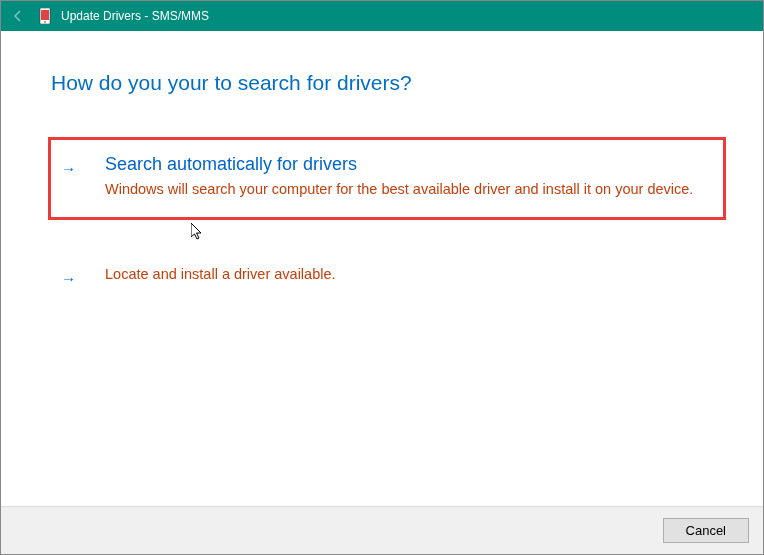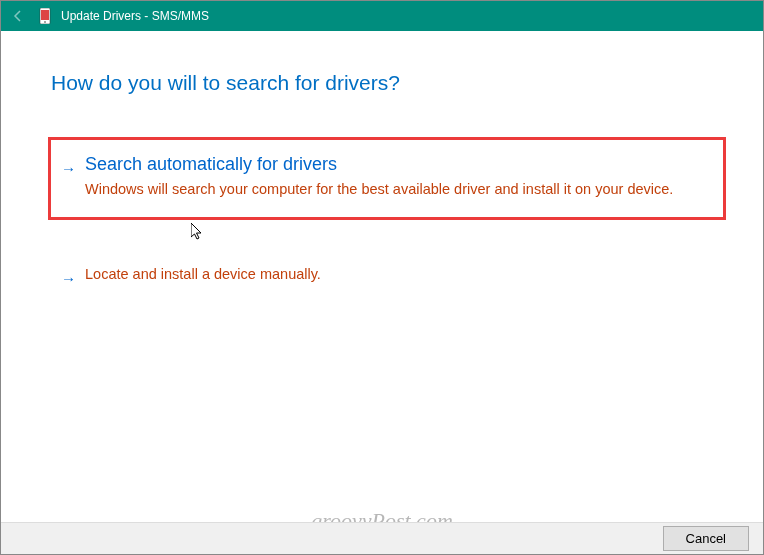--- a/index.html
+++ b/index.html
@@ -60,20 +60,21 @@
     }
     .option .arrow-col {
       width: 24px;
       flex-shrink: 0;
       color: #0066cc;
       font-size: 15px;
       padding-top: 4px;
     }
     .option .text-col {
       flex: 1;
+      margin-left: 20px;
     }
     .option-title {
       color: #0066cc;
       font-size: 18px;
       font-weight: 400;
       margin-bottom: 4px;
     }
     .option-desc {
       color: #c2410c;
       font-size: 14.5px;
@@ -94,21 +95,21 @@
       font-family: Georgia, "Times New Roman", serif;
       font-style: italic;
       font-size: 22px;
       pointer-events: none;
     }
     .footer {
       position: absolute;
       bottom: 0;
       left: 0;
       right: 0;
-      height: 32px;
+      height: 48px;
       background: #f0f0f0;
       border-top: 1px solid #ddd;
       display: flex;
       align-items: center;
       justify-content: flex-end;
       padding: 0 14px;
     }
     .btn {
       background: #e1e1e1;
       border: 1px solid #adadad;
@@ -131,34 +132,34 @@
     <svg width="12" height="16" viewBox="0 0 12 16">
         <rect x="1" y="0" width="10" height="16" rx="1" fill="#fff" stroke="#333" stroke-width="0.5"></rect>
         <rect x="2" y="2" width="8" height="10" fill="#d44"></rect>
         <circle cx="6" cy="14" r="0.8" fill="#333"></circle>
       </svg>
   </span>
   <span>Update Drivers - SMS/MMS</span>
 </div>
 
 <div class="content">
-  <h1 class="heading">How do you will to search for drivers?</h1>
+  <h1 class="heading">How do you your to search for drivers?</h1>
 
   <div class="option highlighted">
     <div class="arrow-col">→</div>
     <div class="text-col">
       <div class="option-title">Search automatically for drivers</div>
       <div class="option-desc">Windows will search your computer for the best available driver and install it on your device.</div>
     </div>
   </div>
 
   <div class="option">
     <div class="arrow-col">→</div>
     <div class="text-col">
-      <div class="option-desc">Locate and install a device manually.</div>
+      <div class="option-desc">Locate and install a driver available.</div>
     </div>
   </div>
 </div>
 
 <div class="cursor">
   <svg width="16" height="20" viewBox="0 0 16 20">
       <path d="M0 0 L0 14 L3.5 11 L6 16 L8 15 L5.5 10 L10 10 Z" fill="#fff" stroke="#000" stroke-width="1"></path>
     </svg>
 </div>
 

